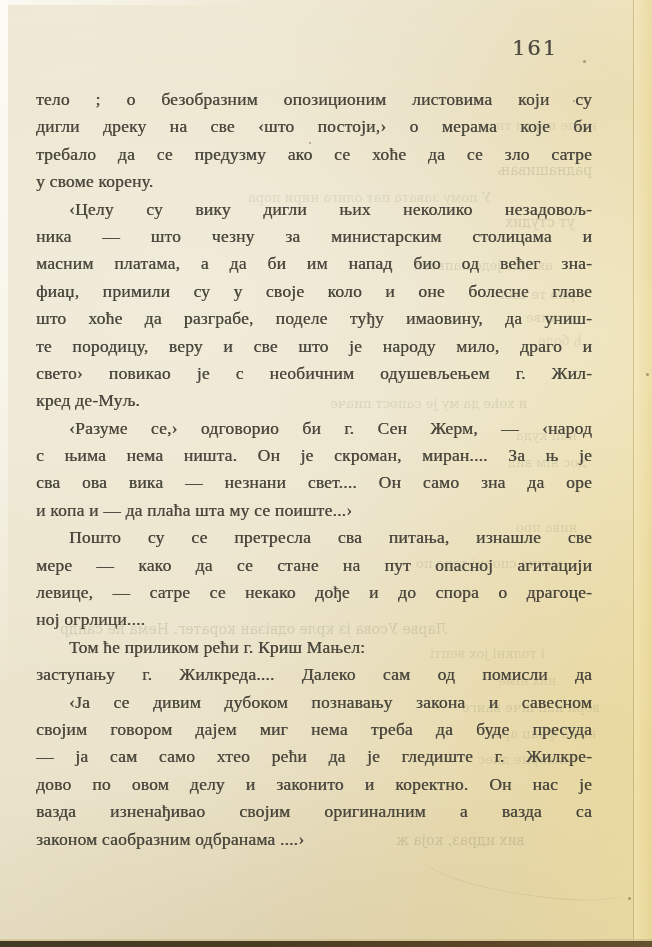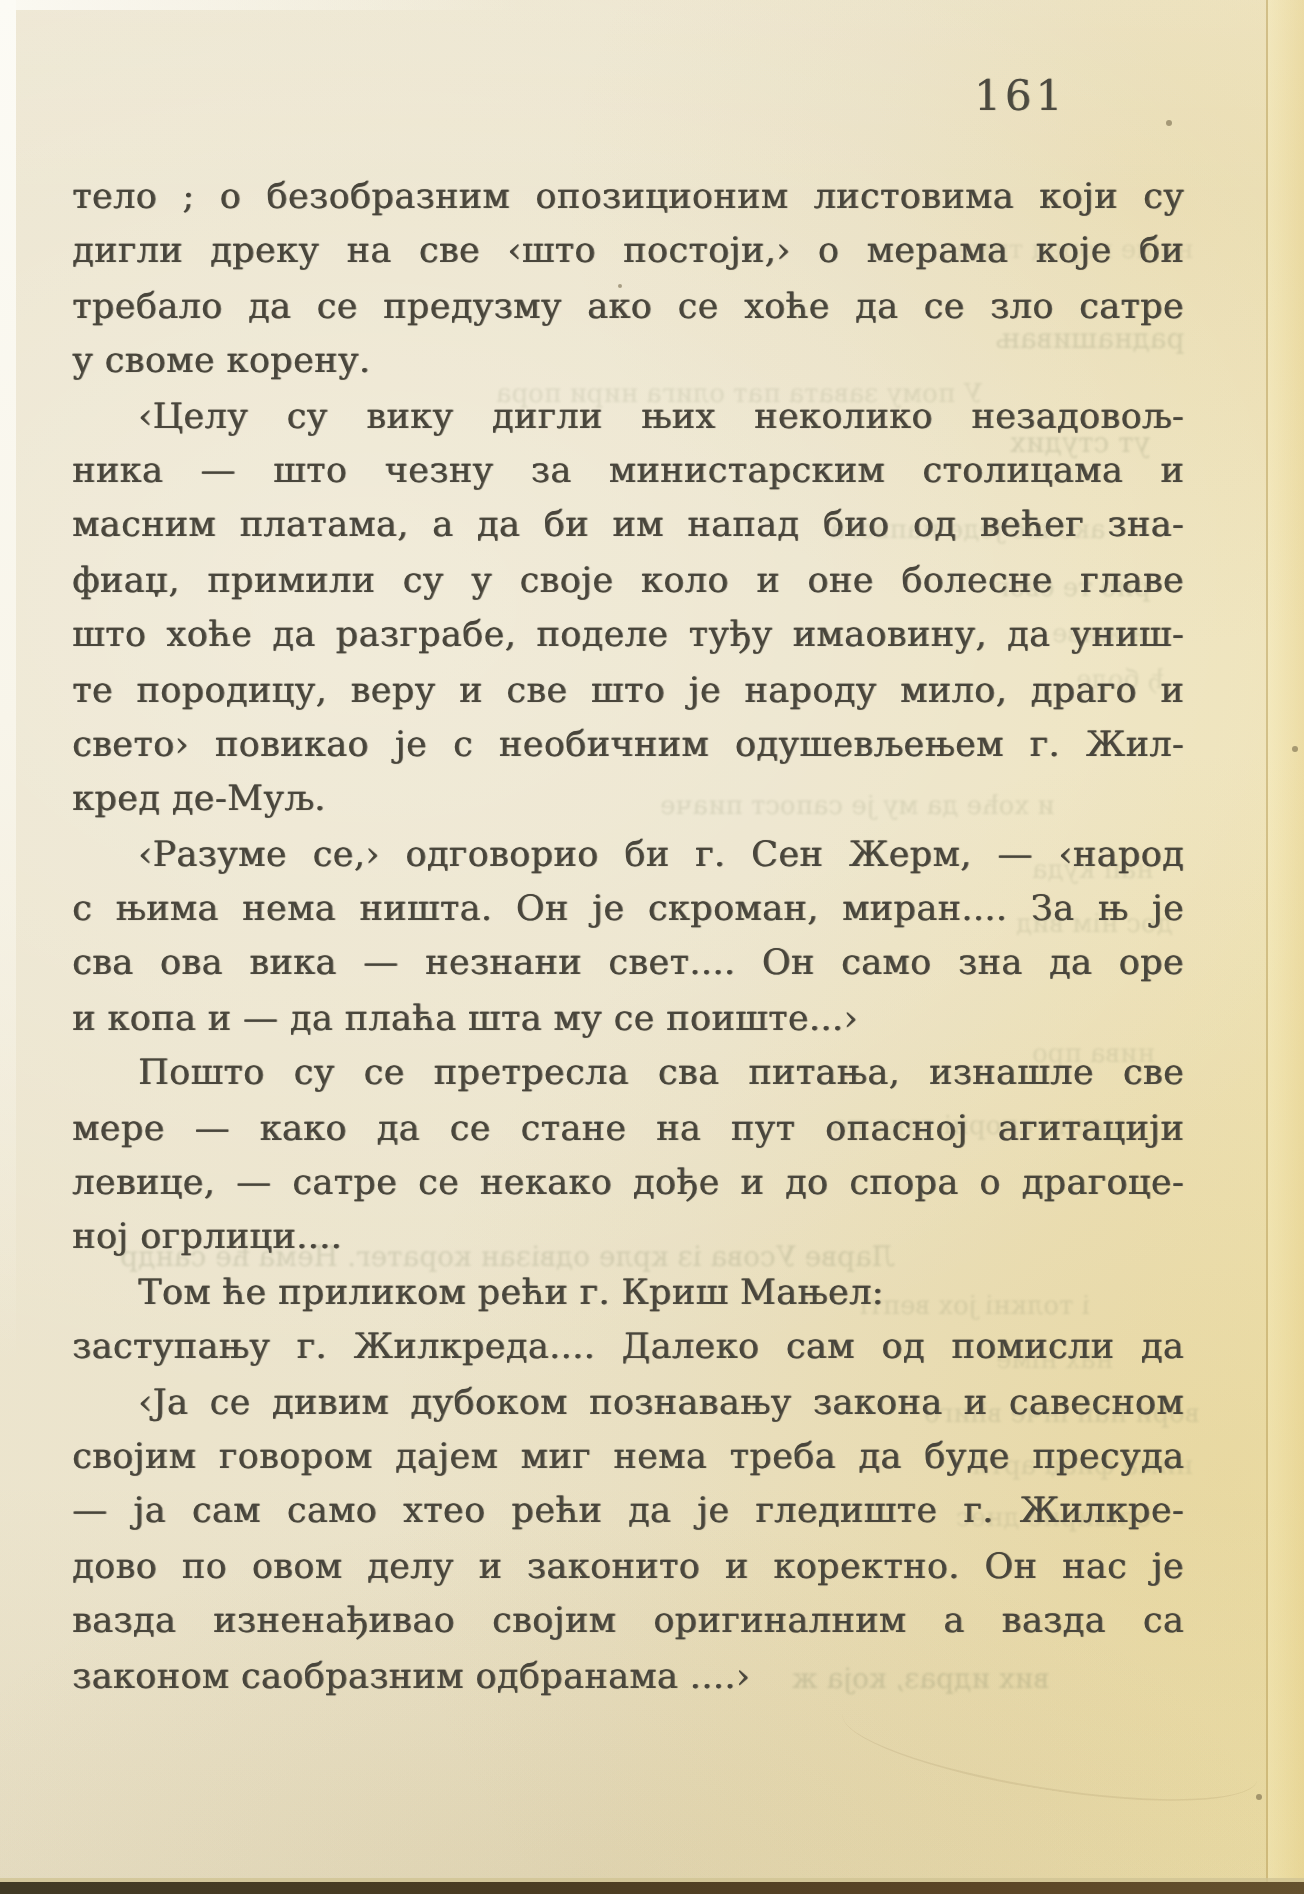--- a/index.html
+++ b/index.html
@@ -38,30 +38,30 @@
   .bottom-shadow{
     position:absolute;left:0;right:0;bottom:0;height:6px;
     background:linear-gradient(to right,#413a25,#4a3c22 40%,#5b4526 75%,#64512e);
   }
   .bottom-line{
     position:absolute;left:0;right:0;bottom:6px;height:2px;
     background:rgba(207,195,148,0.8);
   }
   
   .page-number{
-    position:absolute;left:487px;top:36px;
+    position:absolute;left:512px;top:36px;
     font-size:21px;color:#4c4a40;letter-spacing:2px;
     text-shadow:0.4px 0 0.4px rgba(76,74,64,0.65);
   }
   .text-block{
     position:absolute;left:36px;top:86px;width:556px;
     color:#49463c;font-size:17.5px;letter-spacing:0.2px;
     text-shadow:0.45px 0 0.35px rgba(70,66,56,0.75);
   }
-  .line{height:27.4px;line-height:27.4px;white-space:normal;}
+  .line{height:27.4px;line-height:27.4px;white-space:normal;font-family:Liberation Serif, serif;}
   .line.j{text-align:justify;text-align-last:justify;}
   .line.last{text-align:left;text-align-last:left;}
   .line.ind{text-indent:33px;}
   
   .ghost-layer{position:absolute;inset:0;pointer-events:none;}
   .ghost{
     position:absolute;color:#79805f;font-family:"DejaVu Serif",serif;
     transform:scaleX(-1);display:inline-block;filter:blur(0.5px);
     white-space:nowrap;
   }

